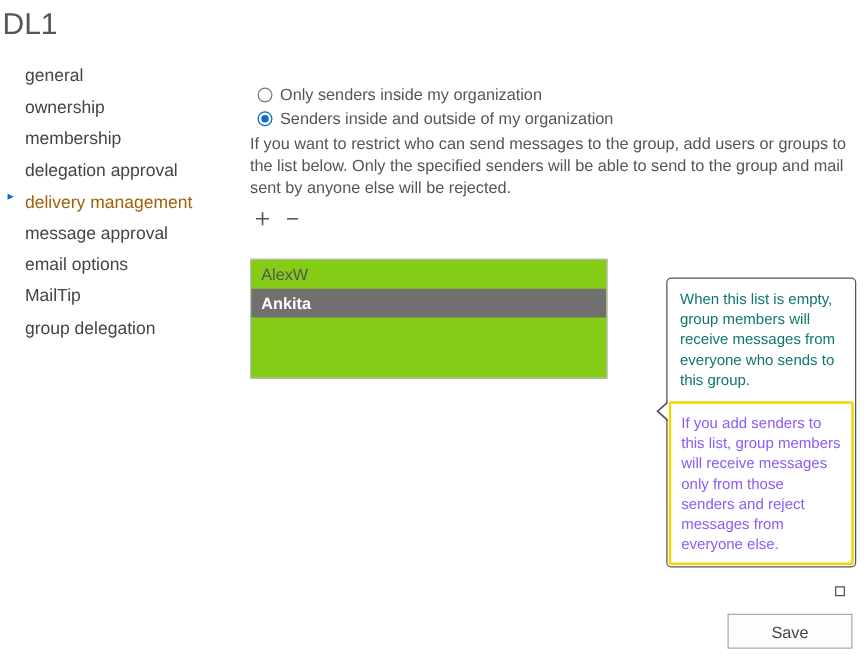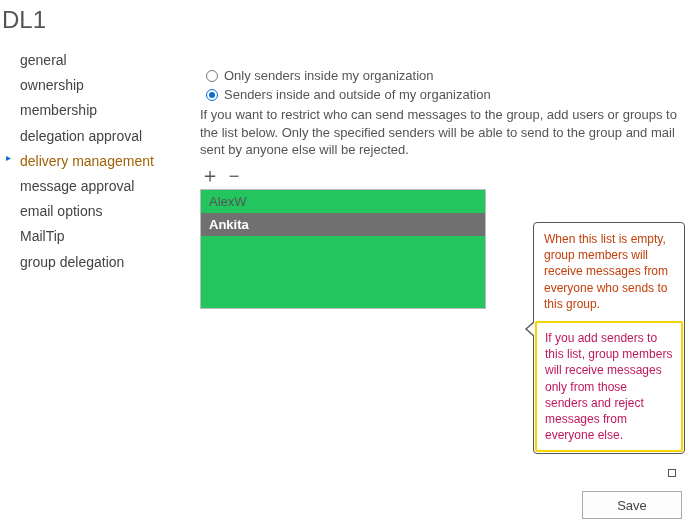--- a/index.html
+++ b/index.html
@@ -102,24 +102,24 @@
     font-weight: 400;
     color: #555;
     line-height: 16px;
     text-align:center;
     cursor: pointer;
     user-select:none;
   }
 
   .listbox {
     border: 1px solid #bbb;
-    margin-top: 4px;
-    height: 120px;
+    margin-top: 22px;
+    height: 96px;
     width: 286px;
-    background: #22c55e;
+    background: #84cc16;
     overflow: hidden;
   }
   .list-item {
     padding: 4px 8px;
     font-size: 13px;
     cursor: pointer;
   }
   .list-item.selected {
     background: #707070;
     color: #fff;
@@ -133,28 +133,28 @@
     top: 222px;
     width: 152px;
     border: 1px solid #555;
     border-radius: 4px;
     background: #fff;
     font-size: 12px;
     line-height:1.35;
   }
   .tooltip-top {
     padding: 8px 10px;
-    color:#c2410c;
+    color:#0f766e;
   }
   .tooltip-bottom {
     border: 2px solid #f5d400;
     margin: 1px;
     padding: 7px 8px;
     border-radius: 2px;
-    color:#be185d;
+    color:#8b5cf6;
   }
   .tooltip::before {
     content:"";
     position:absolute;
     left:-9px;
     top:98px;
     width:0;height:0;
     border-top:8px solid transparent;
     border-bottom:8px solid transparent;
     border-right:9px solid #555;

